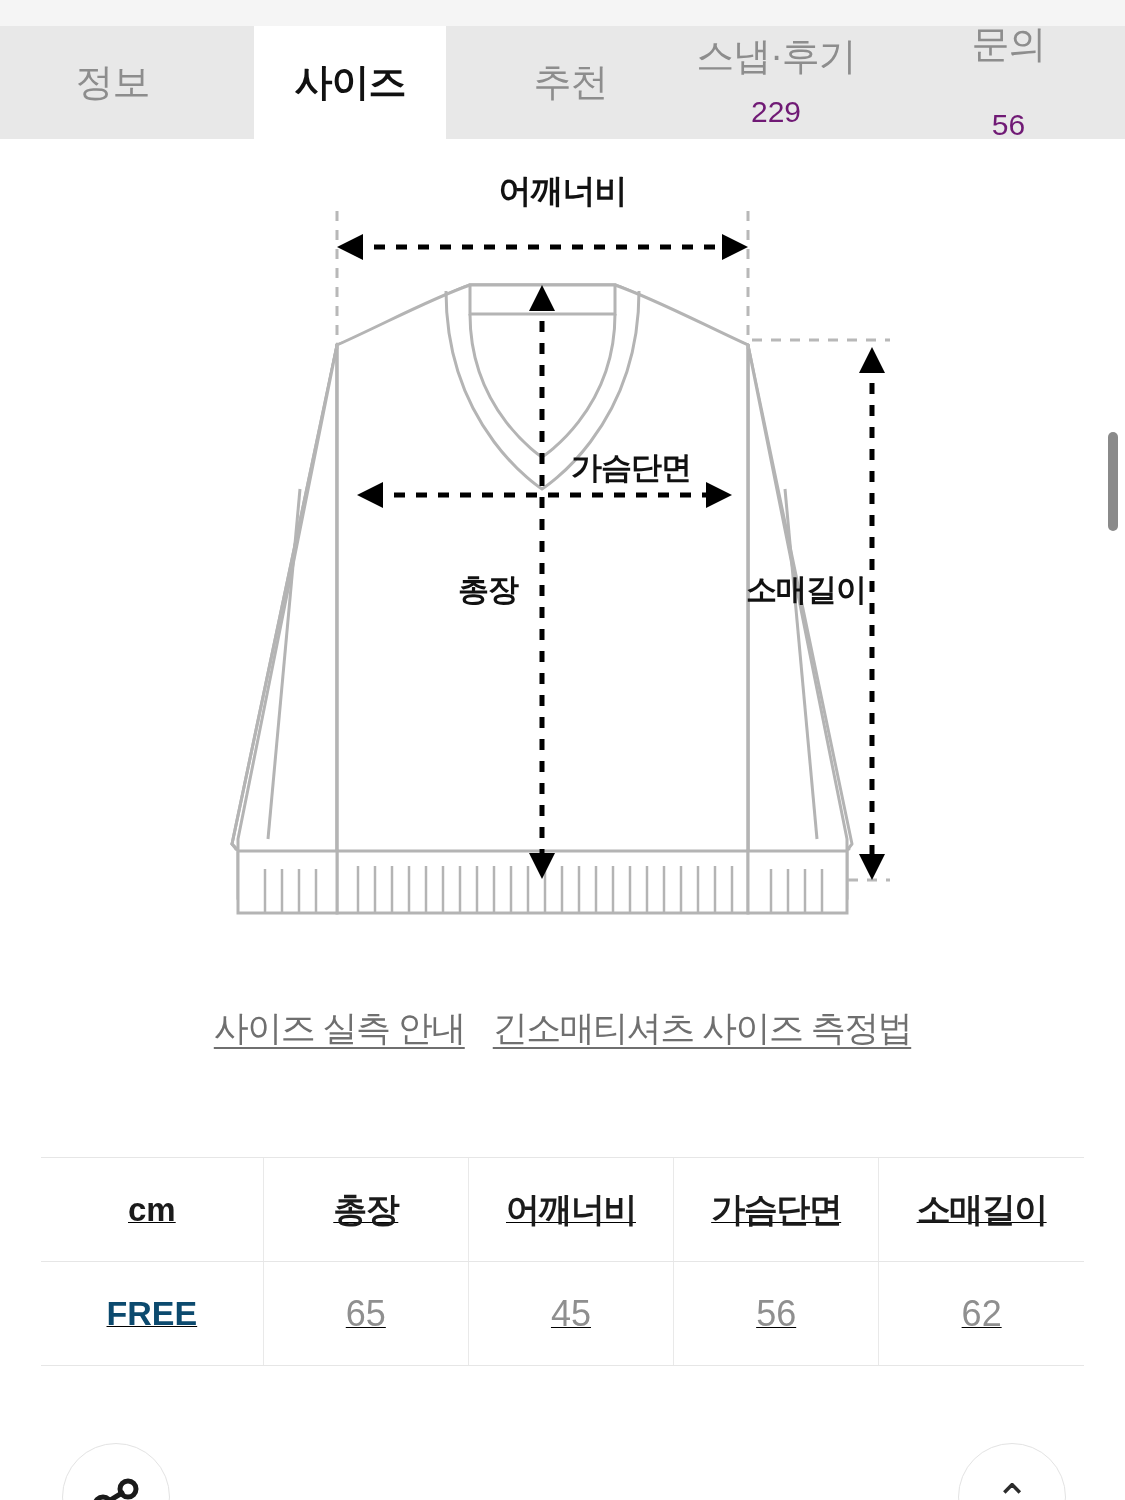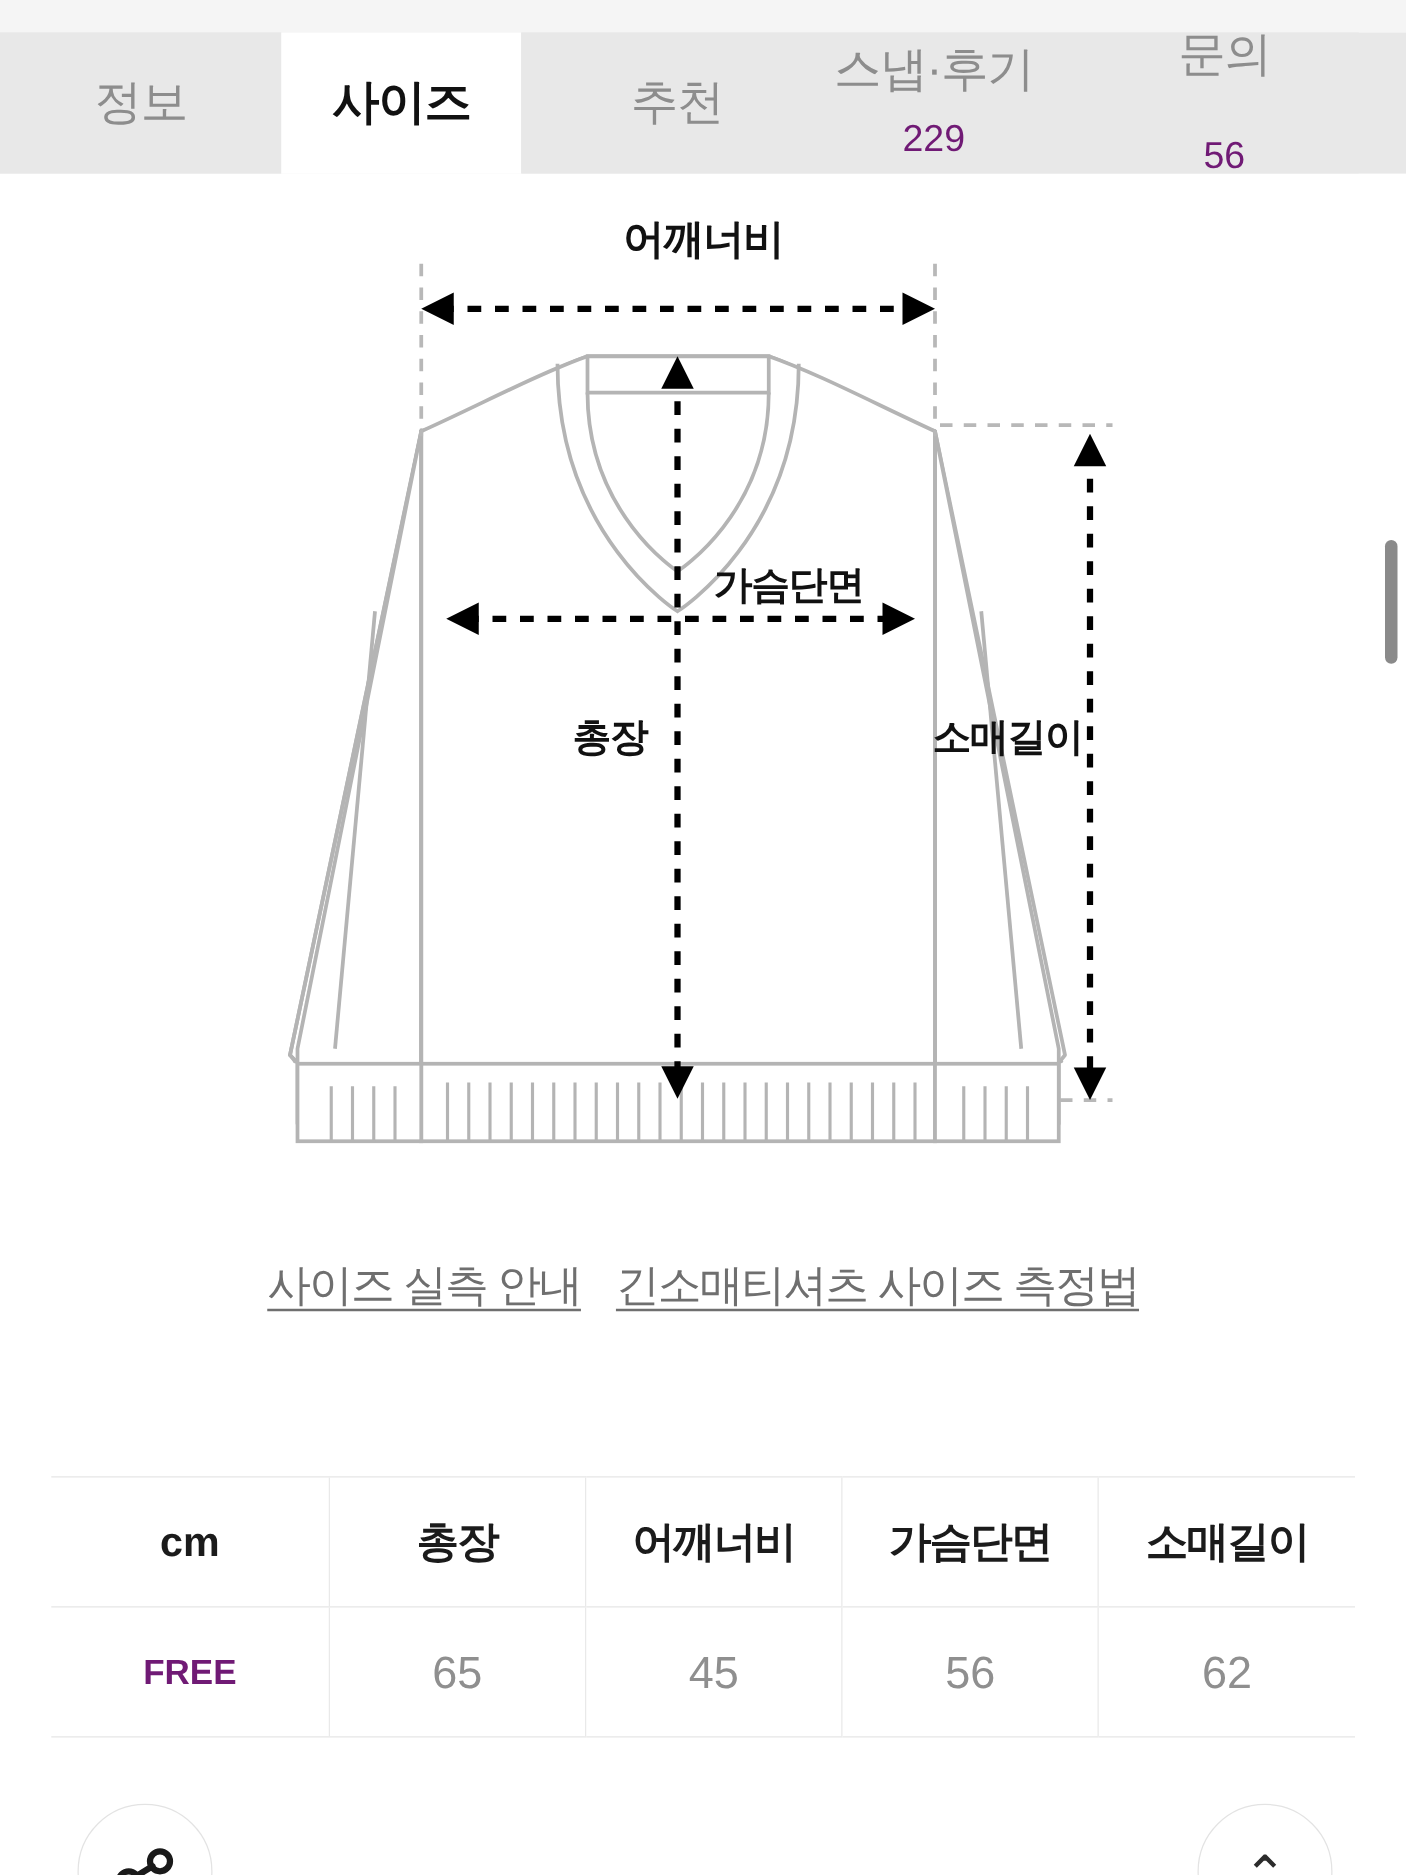--- a/index.html
+++ b/index.html
@@ -22,21 +22,21 @@
     position:absolute; left:0; top:26px; width:1125px; height:113px;
     background:#e8e8e8;
     display:flex; align-items:stretch;
   }
   .tab {
     display:flex; flex-direction:column; align-items:center; justify-content:center;
     height:113px; background:#e8e8e8; color:#8d8d8d;
     font-size:38px; font-weight:400; letter-spacing:-1px; line-height:1.05;text-align:right;
   }
   .tab.w1 { width:225px; }
-  .tab.w2 { width:192px; }
+  .tab.w2 { width:192px;margin-left:29px; }
   .tab.w3 { width:205px;padding-left:44px; }
   .tab.w4 { width:250px; }
   .tab.w5 { width:215px;gap:25px; }
   .tab.active { background:#ffffff; color:#111111; font-weight:700; }
   .tab .cnt { font-size:30px; color:#701a75; margin-top:19px; letter-spacing:0; }
 
   
   .diagram-wrap { position:absolute; left:0; top:139px; width:1125px; height:830px; background:#fff; }
   .diagram-title {
     position:absolute; left:0; top:30px; width:1125px; text-align:center;
@@ -57,38 +57,38 @@
     display:flex; justify-content:center; align-items:center; gap:28px;
   }
   .slink {
     font-size:35px; color:#6f6f6f; letter-spacing:-1.5px;
     text-decoration:underline; text-underline-offset:7px;
     text-decoration-thickness:2px; cursor:pointer;
   }
 
   
   .size-table {
-    position:absolute; left:41px; top:1181px; width:1043px;
-    border-collapse:collapse; table-layout:fixed;
+    position:absolute; left:41px; top:1157px; width:1043px;
+    border-collapse:collapse; table-layout:fixed;text-decoration:underline;
   }
   .size-table td {
     border-bottom:1px solid #e6e6e6;
     text-align:center; vertical-align:middle;
     height:104px;
   }
   .size-table tr:first-child td { border-top:1px solid #e6e6e6; }
   .size-table td.div { border-left:1px solid #e9e9e9; }
   .col-h { width:222px; }
   .col-m { width:205px; }
   .th-lbl { font-size:34px; color:#1b1b1b; font-weight:700; letter-spacing:-1.5px; }
   .th-unit { font-size:33px; color:#1b1b1b; font-weight:700; letter-spacing:0; }
   .row-lbl { font-size:34px; color:#1b1b1b; font-weight:700; letter-spacing:-1.5px; }
   .mysize-cell { font-size:34px; color:#9a9a9a; letter-spacing:-1.5px; }
   .val { font-size:36px; color:#8f8f8f; letter-spacing:0; }
-  .free-lbl { font-size:28px; color:#701a75; font-weight:700; letter-spacing:0; }
+  .free-lbl { font-size:34px; color:#0c4a6e; font-weight:700; letter-spacing:0; }
 
   
   .fab {
     position:absolute; width:108px; height:108px; border-radius:50%;
     background:#ffffff; border:1px solid #e3e3e3;
     display:flex; align-items:center; justify-content:center;
     cursor:pointer;
   }
   .fab-share { left:62px; top:1443px; }
   .fab-top { left:958px; top:1443px; }

